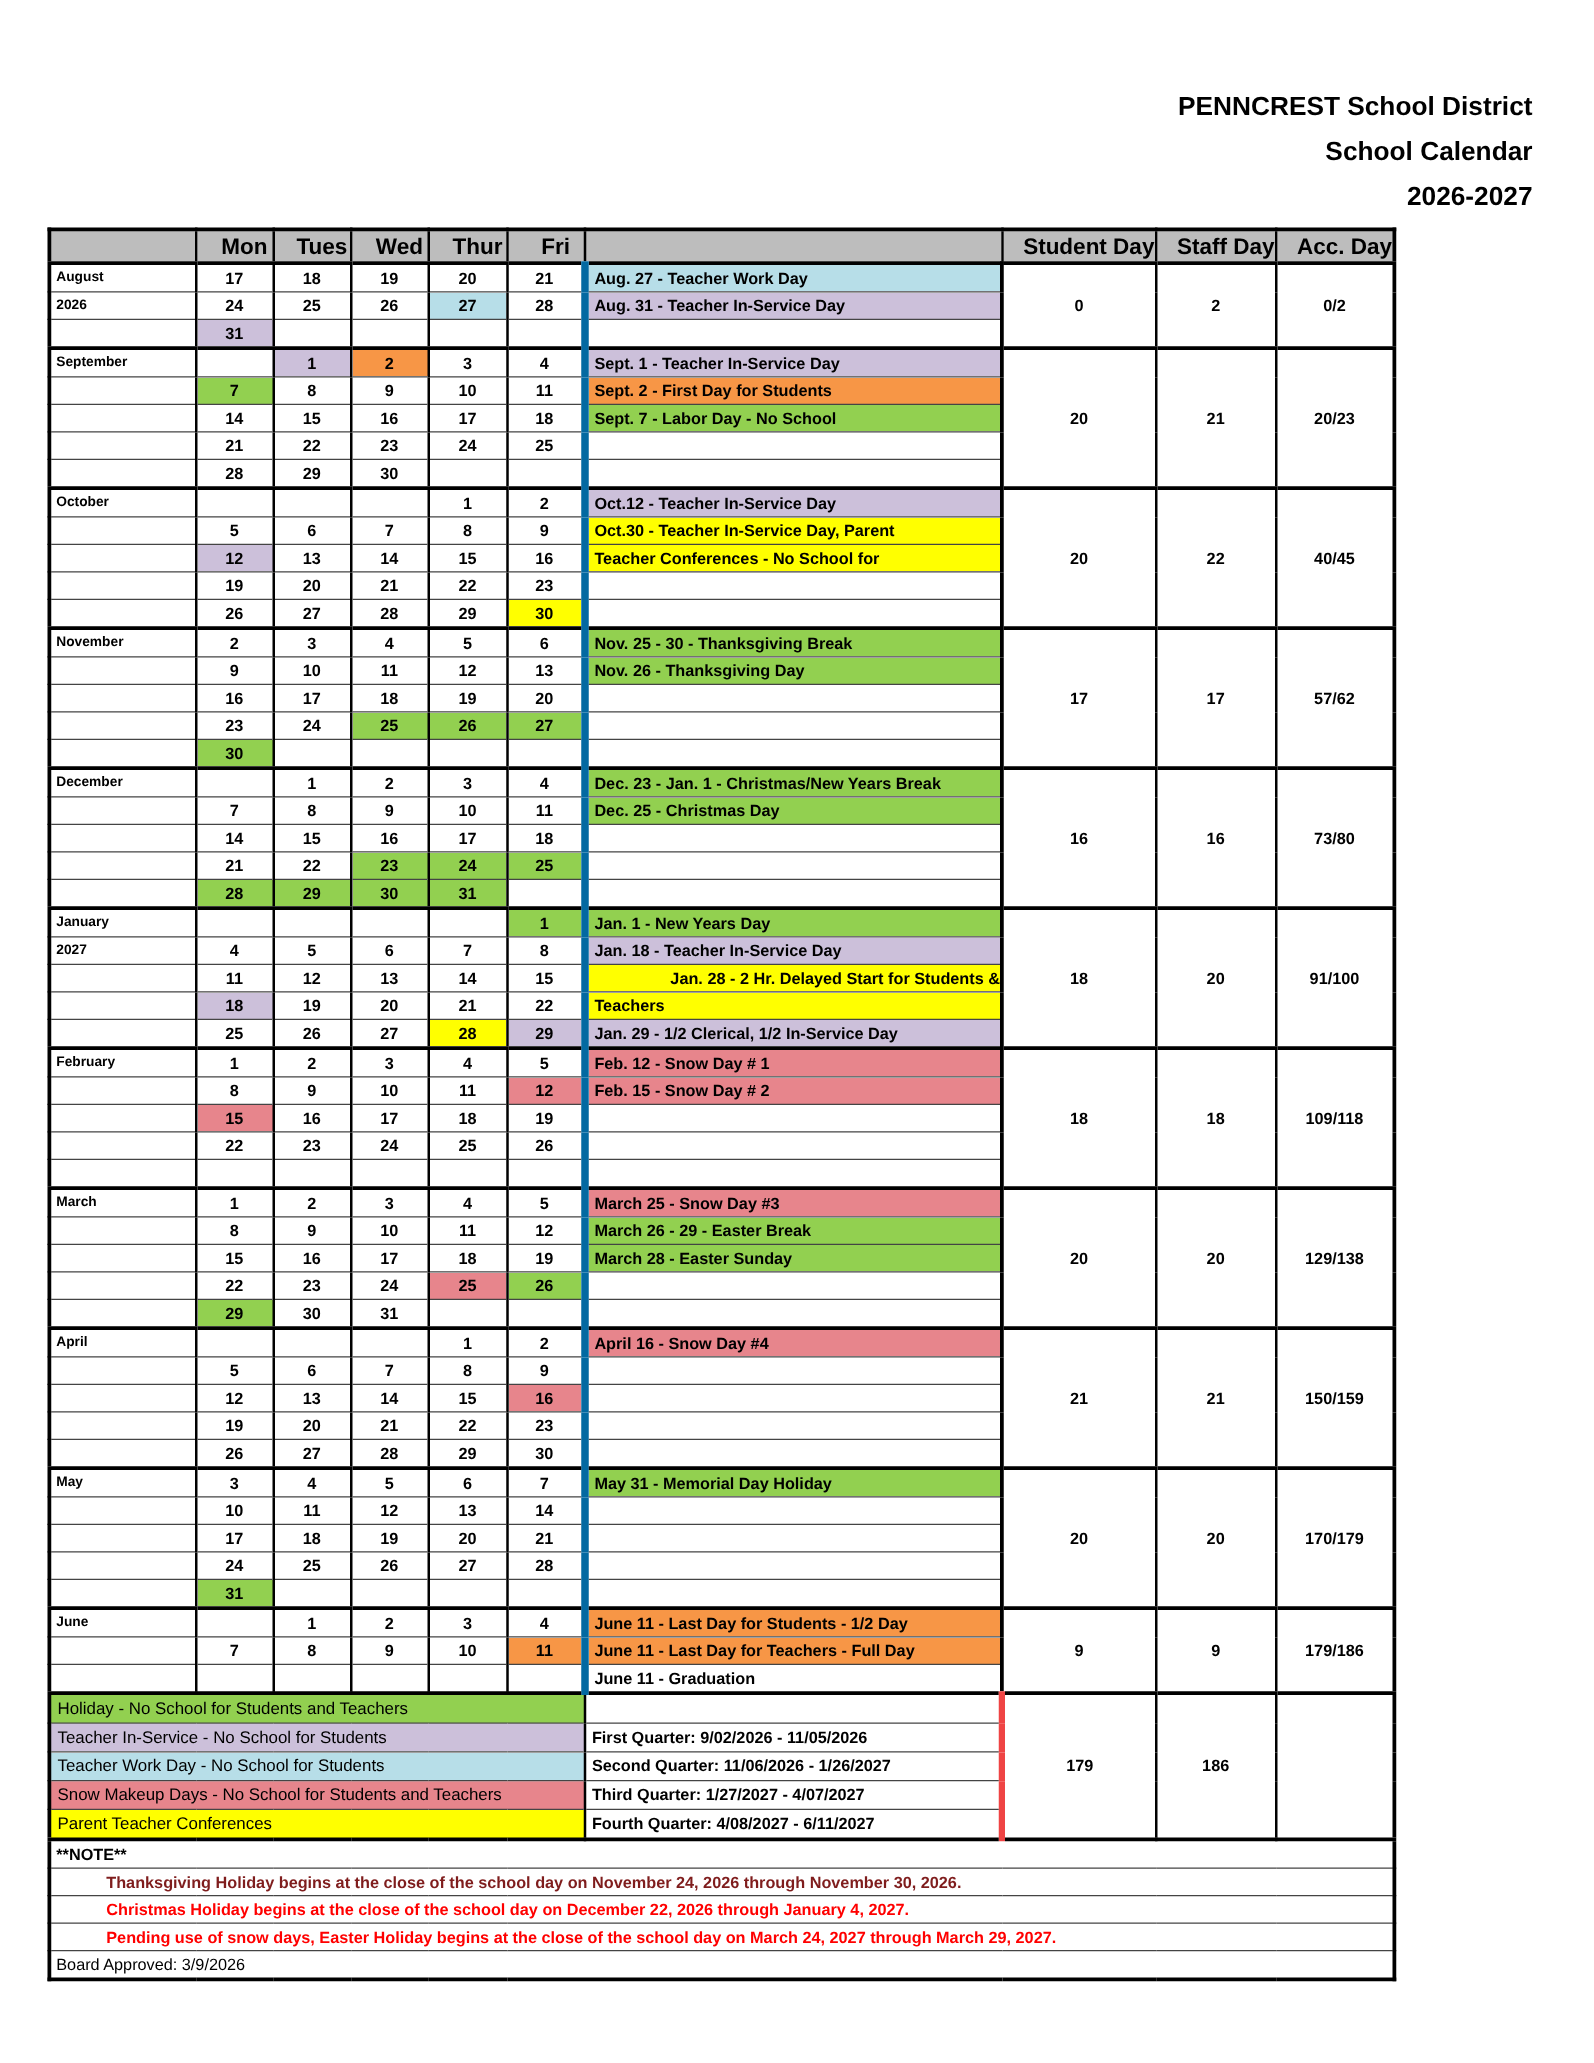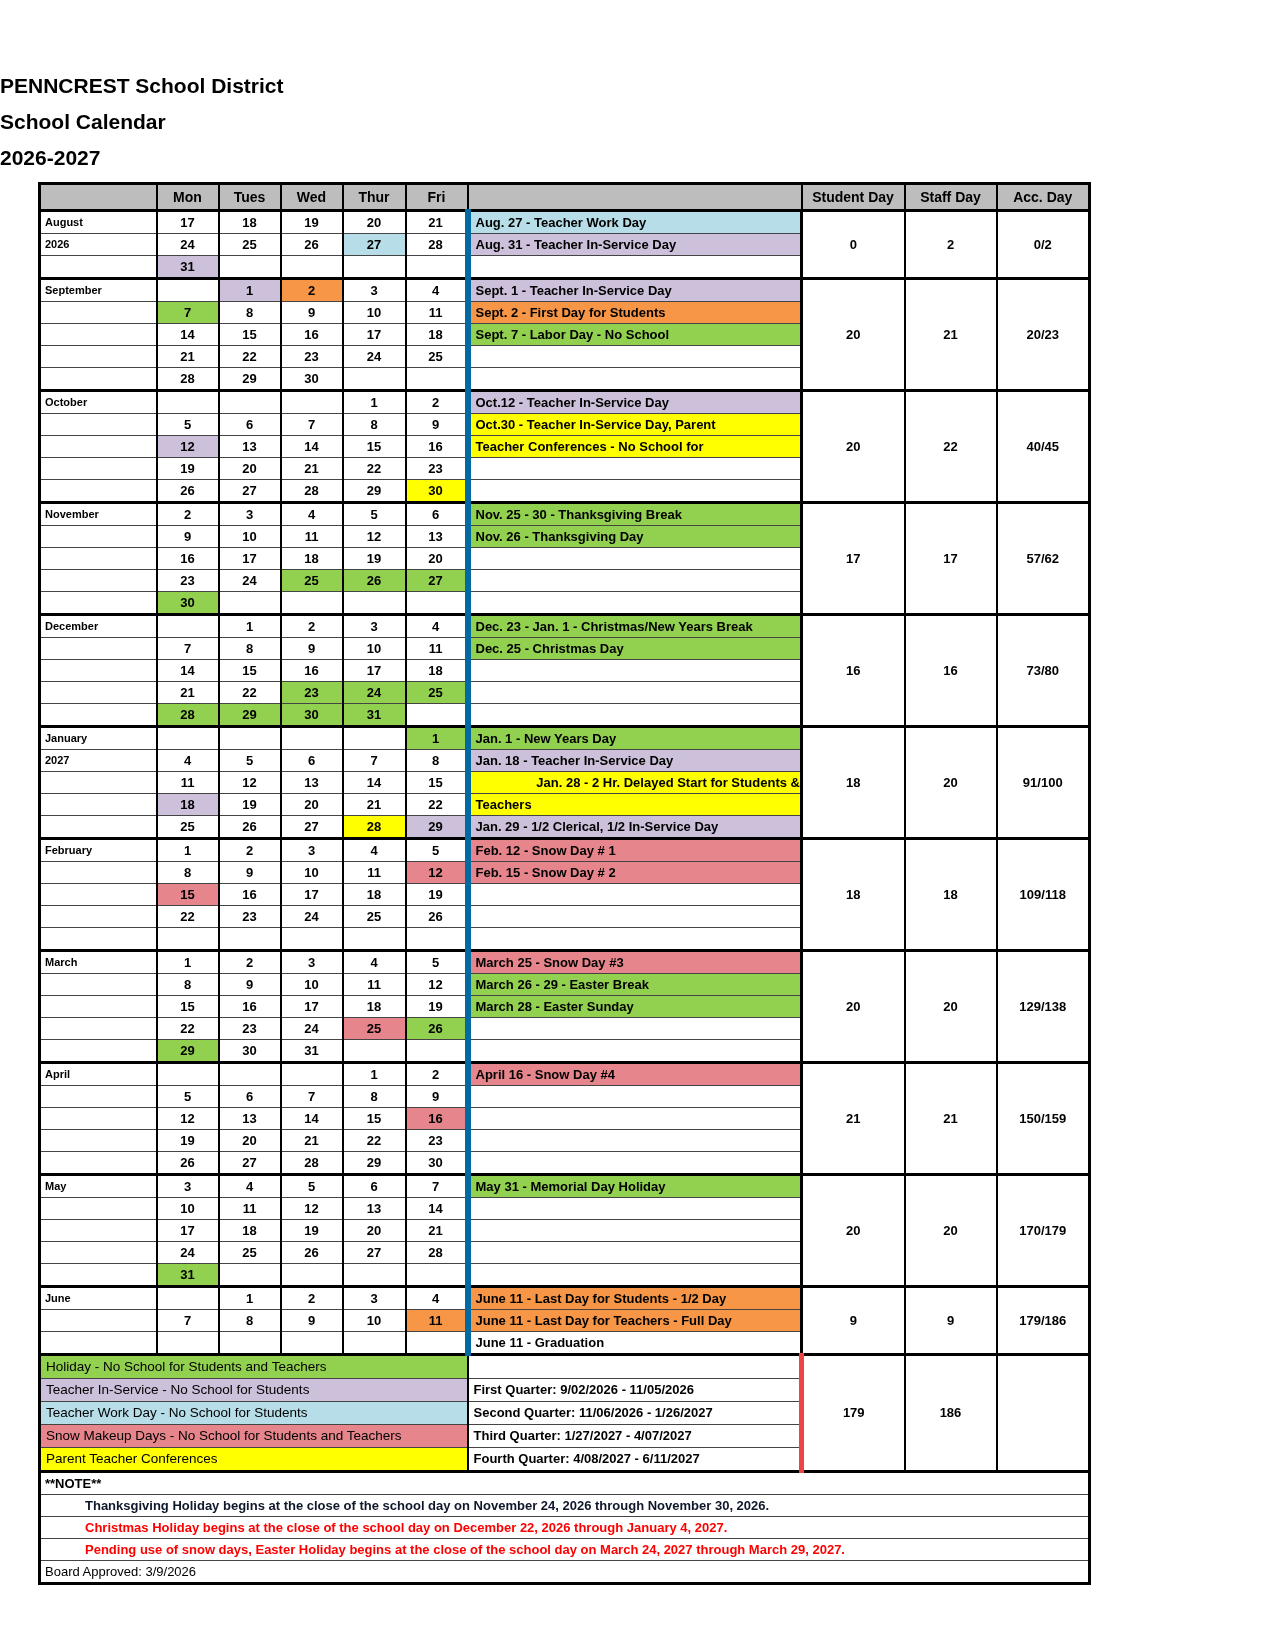--- a/index.html
+++ b/index.html
@@ -1,25 +1,25 @@
 <!DOCTYPE html>
 <html><head>
 <meta charset="utf-8">
 <style>
   html,body{margin:0;padding:0;background:#fff;}
   .page{position:relative;width:1275px;height:1650px;background:#fff;
         font-family:"Liberation Sans",sans-serif;color:#000;overflow:hidden;}
-  .title{position:absolute;top:68px;left:0;width:1210px;text-align:left;
+  .title{position:absolute;top:68px;left:16px;width:1210px;text-align:right;
          font-weight:bold;font-size:21px;line-height:36px;}
   table{position:absolute;top:182px;left:38px;border-collapse:collapse;table-layout:fixed;
         border:3px solid #000;}
   td,th{border:1px solid #444;height:21px;overflow:hidden;white-space:nowrap;
         font-size:13px;padding:0;line-height:21px;}
-  th{background:#BDBDBD;font-size:14px;height:24px;text-align:center;font-weight:bold;
-     border-left:2px solid #000;border-right:2px solid #000;border-bottom:2px solid #000;}
+  th{background:#BDBDBD;font-size:18px;height:24px;text-align:center;font-weight:bold;
+     border-left:2px solid #000;border-right:2px solid #000;border-bottom:2px solid #000;padding-left:16px;}
   .month-cell{font-weight:bold;padding-left:4px;font-size:11px;}
   .day{border-left:2px solid #000;border-right:2px solid #000;text-align:center;font-weight:bold;}
   .note{font-weight:bold;padding-left:5px;border-left:6px solid #0369a1;border-right:3px solid #000;}
   .stat{text-align:center;font-weight:bold;border-left:2px solid #000;}
   tr.sec-top td{border-top:3px solid #000;}
   .legend-bar{font-weight:normal;padding-left:5px;font-size:13.5px;height:22px;line-height:22px;}
   .quarter{font-weight:bold;padding-left:5px;border-left:2px solid #000;border-right:5px solid #ef4444;height:22px;line-height:22px;}
   .note-hdr{font-weight:bold;padding-left:4px;border-top:3px solid #000;margin-top:39px;}
   .red-line{font-weight:bold;padding-left:44px;}
   .board{padding-left:4px;}
@@ -577,21 +577,21 @@
         <tr class="footrow">
           <td class="legend-bar" colspan="6" style="background: rgb(255, 255, 0); margin-left: 46px;">Parent Teacher Conferences</td>
           <td class="quarter">Fourth Quarter: 4/08/2027 - 6/11/2027</td>
         </tr>
       </tbody>
     <tbody>
       <tr>
         <td colspan="10" class="note-hdr">**NOTE**</td>
       </tr>
       <tr>
-        <td colspan="10" class="red-line" style="color: #0f172a;">Thanksgiving Holiday begins at the close of the school day on November 24, 2026 through November 30, 2026.</td>
+        <td colspan="10" class="red-line" style="color: #7f1d1d;">Thanksgiving Holiday begins at the close of the school day on November 24, 2026 through November 30, 2026.</td>
       </tr>
       <tr>
         <td colspan="10" class="red-line" style="color: rgb(255, 0, 0);">Christmas Holiday begins at the close of the school day on December 22, 2026 through January 4, 2027.</td>
       </tr>
       <tr>
         <td colspan="10" class="red-line" style="color: rgb(255, 0, 0);">Pending use of snow days, Easter Holiday begins at the close of the school day on March 24, 2027 through March 29, 2027.</td>
       </tr>
       <tr>
         <td colspan="10" class="board">Board Approved: 3/9/2026</td>
       </tr>

